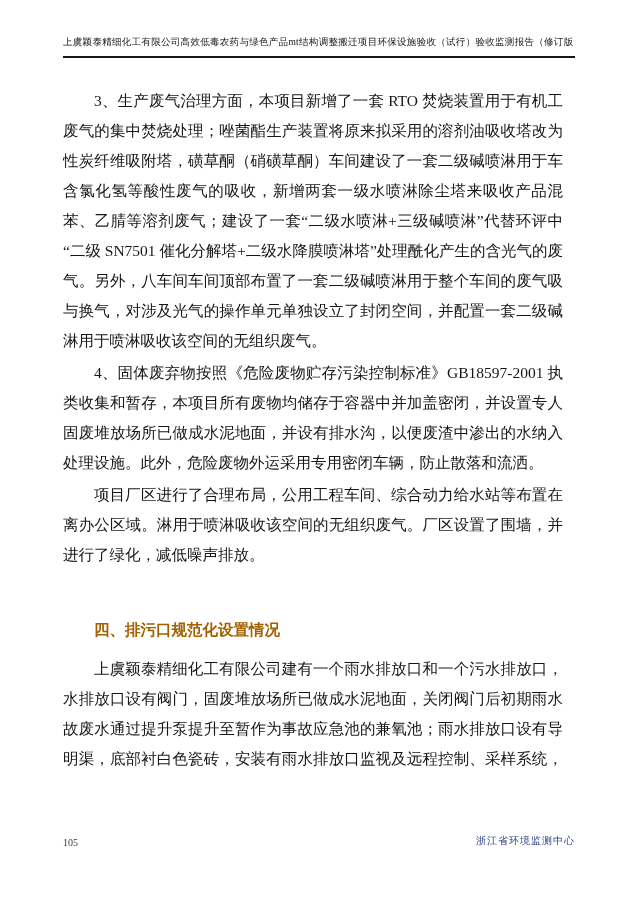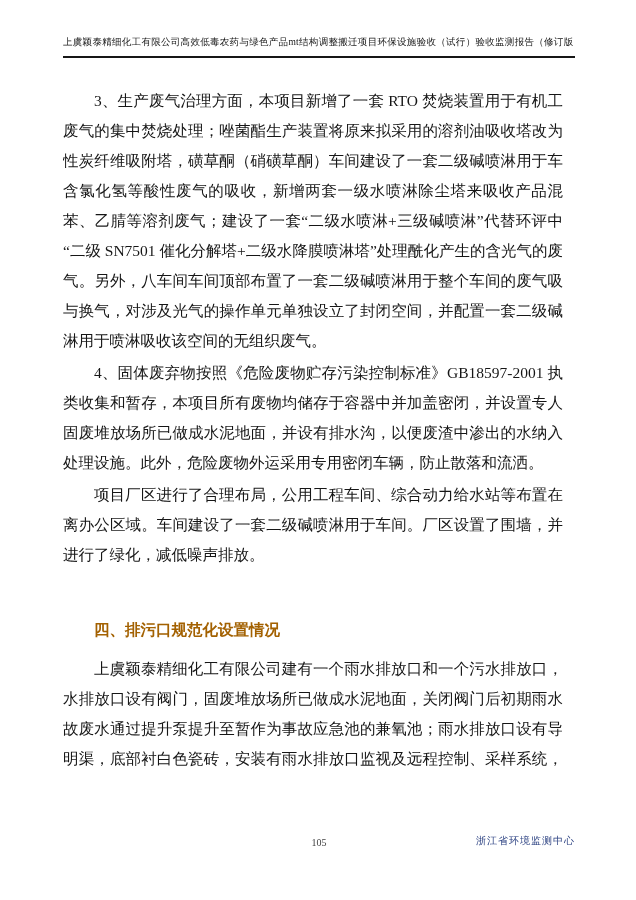--- a/index.html
+++ b/index.html
@@ -38,21 +38,21 @@
     font-weight:bold;
     font-size:15.5px;line-height:30px;
     text-indent:2em;
     margin-top:46px;margin-bottom:8px;
     color:#a16207;
   }
   .footer{
     position:absolute;left:63px;top:834px;width:512px;height:22px;
   }
   .pageno{
-    position:absolute;left:0;right:0;text-align:center;
+    position:absolute;left:0;right:0;text-align:left;
     font-size:10px;color:#444;top:3px;
   }
   .stamp{
     position:absolute;right:0;top:0;
     font-size:10px;letter-spacing:1px;
     color:#2e4381;
     font-family:"Liberation Serif","DejaVu Serif",serif;
   }
 </style>
 </head>
@@ -78,21 +78,21 @@
 
     <div class="para">
       <div class="ln start">4、固体废弃物按照《危险废物贮存污染控制标准》GB18597-2001 执行分</div>
       <div class="ln">类收集和暂存，本项目所有废物均储存于容器中并加盖密闭，并设置专人管理，</div>
       <div class="ln">固废堆放场所已做成水泥地面，并设有排水沟，以便废渣中渗出的水纳入污水</div>
       <div class="ln end">处理设施。此外，危险废物外运采用专用密闭车辆，防止散落和流洒。</div>
     </div>
 
     <div class="para">
       <div class="ln start">项目厂区进行了合理布局，公用工程车间、综合动力给水站等布置在远</div>
-      <div class="ln">离办公区域。车间建设了一套二级碱喷淋用于车间。厂区设置了围墙，并</div>
+      <div class="ln">离办公区域。淋用于喷淋吸收该空间的无组织废气。厂区设置了围墙，并</div>
       <div class="ln end">进行了绿化，减低噪声排放。</div>
     </div>
 
     <div class="heading">四、排污口规范化设置情况</div>
 
     <div class="para">
       <div class="ln start">上虞颖泰精细化工有限公司建有一个雨水排放口和一个污水排放口，雨</div>
       <div class="ln">水排放口设有阀门，固废堆放场所已做成水泥地面，关闭阀门后初期雨水或事</div>
       <div class="ln">故废水通过提升泵提升至暂作为事故应急池的兼氧池；雨水排放口设有导流</div>
       <div class="ln">明渠，底部衬白色瓷砖，安装有雨水排放口监视及远程控制、采样系统，并</div>

